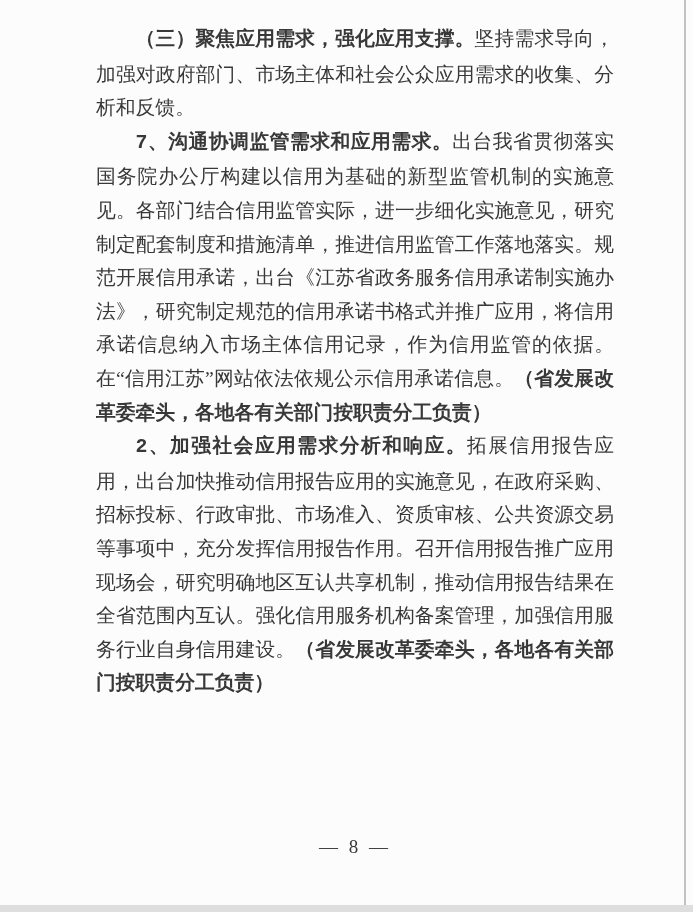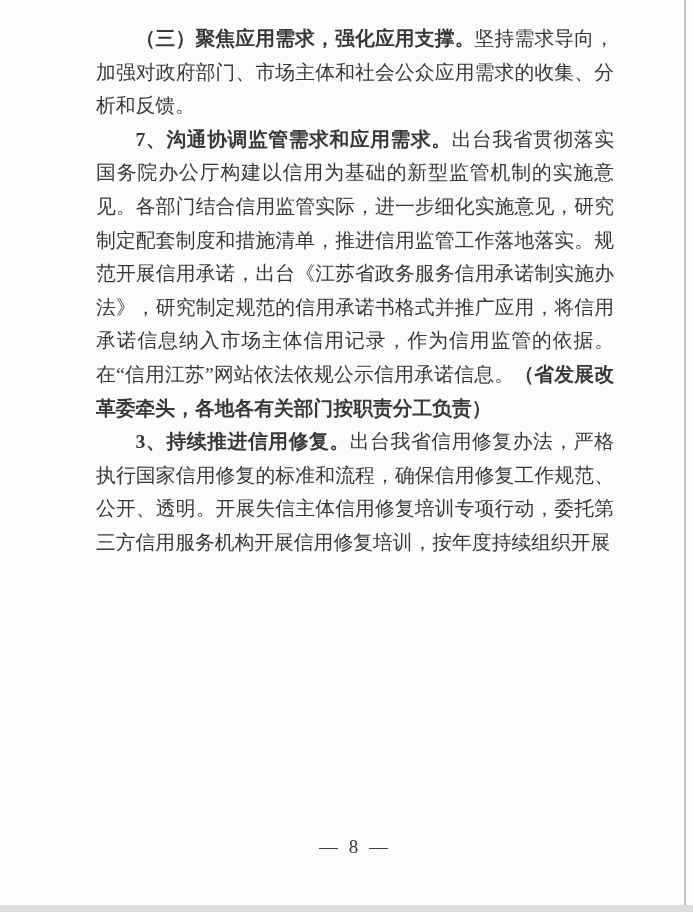--- a/index.html
+++ b/index.html
@@ -19,21 +19,21 @@
     font-size: 19.8px;
     line-height: 33.6px;
     text-align: justify;
     color: #383838;
   }
   .para {
     margin: 0;
     padding: 0;
     text-indent: 2em;
   }
-  .lead { font-weight: 700; }
+  .lead { font-weight: 700; font-family: Liberation Mono, monospace; }
   .note { font-weight: 700; }
   .footer {
     position: absolute;
     top: 836px;
     left: 96px;
     width: 518px;
     text-align: center;
     font-size: 19px;
     letter-spacing: 3px;
     color: #383838;
@@ -59,22 +59,22 @@
 <body>
 
 <div class="page">
 
   <div class="text-block">
 
     <p class="para"><span class="lead">（三）聚焦应用需求，强化应用支撑。</span><span>坚持需求导向，加强对政府部门、市场主体和社会公众应用需求的收集、分析和反馈。</span></p>
 
     <p class="para"><span class="lead">7、沟通协调监管需求和应用需求。</span><span>出台我省贯彻落实国务院办公厅构建以信用为基础的新型监管机制的实施意见。各部门结合信用监管实际，进一步细化实施意见，研究制定配套制度和措施清单，推进信用监管工作落地落实。规范开展信用承诺，出台《江苏省政务服务信用承诺制实施办法》，研究制定规范的信用承诺书格式并推广应用，将信用承诺信息纳入市场主体信用记录，作为信用监管的依据。在“信用江苏”网站依法依规公示信用承诺信息。</span><span class="note">（省发展改革委牵头，各地各有关部门按职责分工负责）</span></p>
 
+    <p class="para"><span class="lead">2、加强社会应用需求分析和响应。</span><span>拓展信用报告应用，出台加快推动信用报告应用的实施意见，在政府采购、招标投标、行政审批、市场准入、资质审核、公共资源交易等事项中，充分发挥信用报告作用。召开信用报告推广应用现场会，研究明确地区互认共享机制，推动信用报告结果在全省范围内互认。强化信用服务机构备案管理，加强信用服务行业自身信用建设。</span><span class="note">（省发展改革委牵头，各地各有关部门按职责分工负责）</span></p>
 
-    <p class="para"><span class="lead">3、持续推进信用修复。</span><span>出台我省信用修复办法，严格执行国家信用修复的标准和流程，确保信用修复工作规范、公开、透明。开展失信主体信用修复培训专项行动，委托第三方信用服务机构开展信用修复培训，按年度持续组织开展</span></p>
 
   </div>
 
   <div class="footer">— 8 —</div>
 
   <div class="edge-right"></div>
   <div class="edge-bottom"></div>
 
 </div>
 

